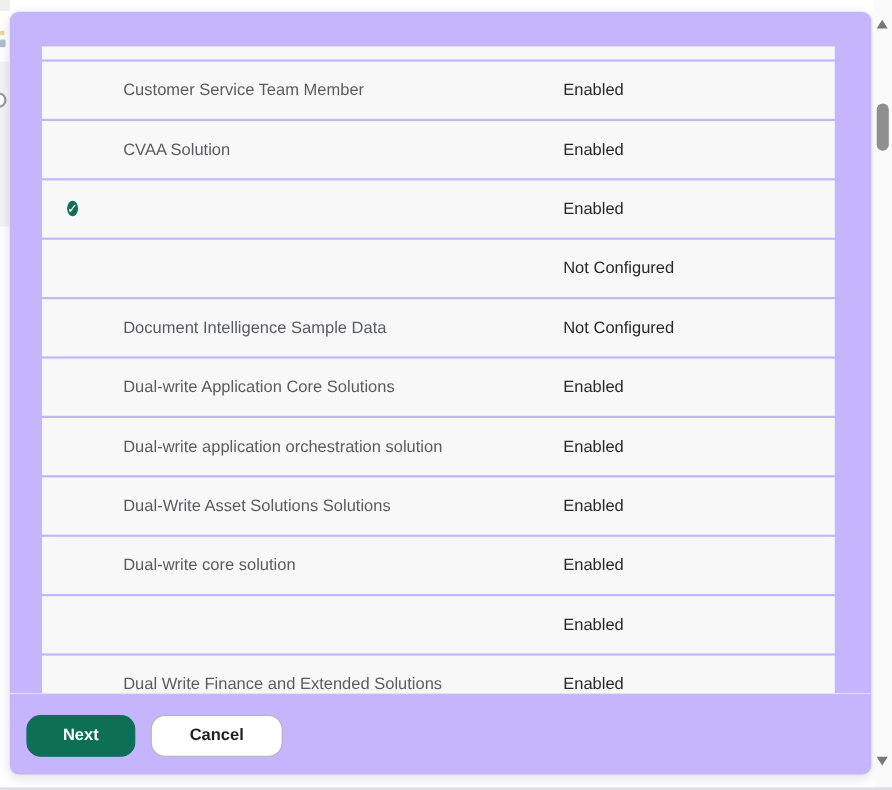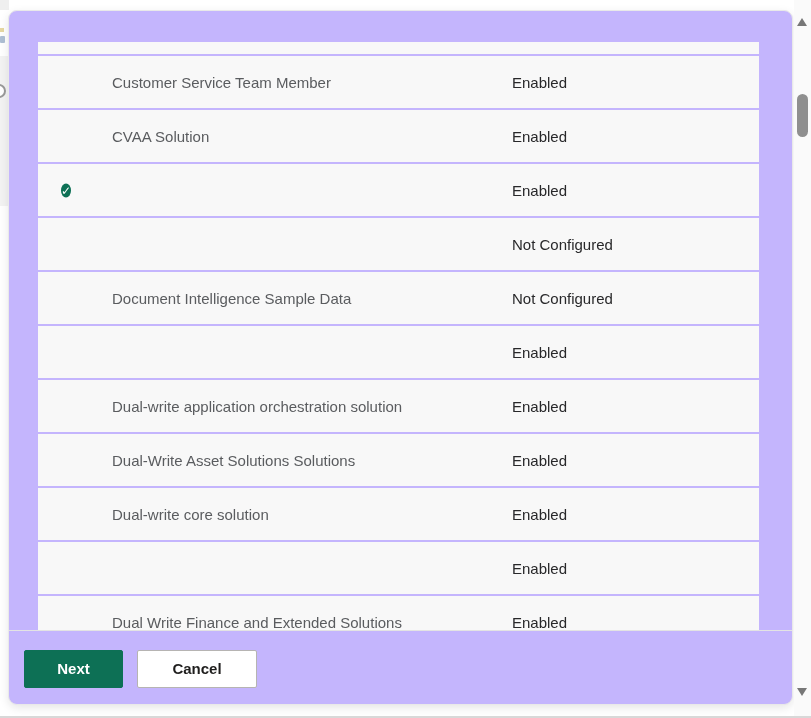--- a/index.html
+++ b/index.html
@@ -60,21 +60,21 @@
     font-size:15px;color:var(--status-color);white-space:nowrap;
   }
 
   
   .footer{
     position:absolute;left:0;top:619px;width:100%;height:76px;
     border-top:1px solid var(--divider);
     display:flex;align-items:center;padding-left:15px;gap:14px;
   }
   .btn{
-    height:38px;border-radius:2px;font-size:15px;font-weight:bold;
+    height:38px;border-radius:13px;font-size:15px;font-weight:bold;
     cursor:pointer;font-family:inherit;
   }
   .btn-next{
     width:99px;background:var(--accent);color:#ffffff;border:1px solid var(--accent);
   }
   .btn-cancel{
     width:120px;background:#ffffff;color:#1f1e1d;border:1px solid var(--cancel-border);
   }
 
   
@@ -154,20 +154,21 @@
       <span class="check-circle" style="visibility: hidden;">✓</span>
     </span>
     <span class="name">Document Intelligence Sample Data</span>
     <span class="status">Not Configured</span>
   </div>
 
   <div class="row">
     <span class="check-wrap">
       <span class="check-circle" style="visibility: hidden;">✓</span>
     </span>
+    <span class="name">Dual-write Application Core Solutions</span>
     <span class="status">Enabled</span>
   </div>
 
   <div class="row">
     <span class="check-wrap">
       <span class="check-circle" style="visibility: hidden;">✓</span>
     </span>
     <span class="name">Dual-write application orchestration solution</span>
     <span class="status">Enabled</span>
   </div>

